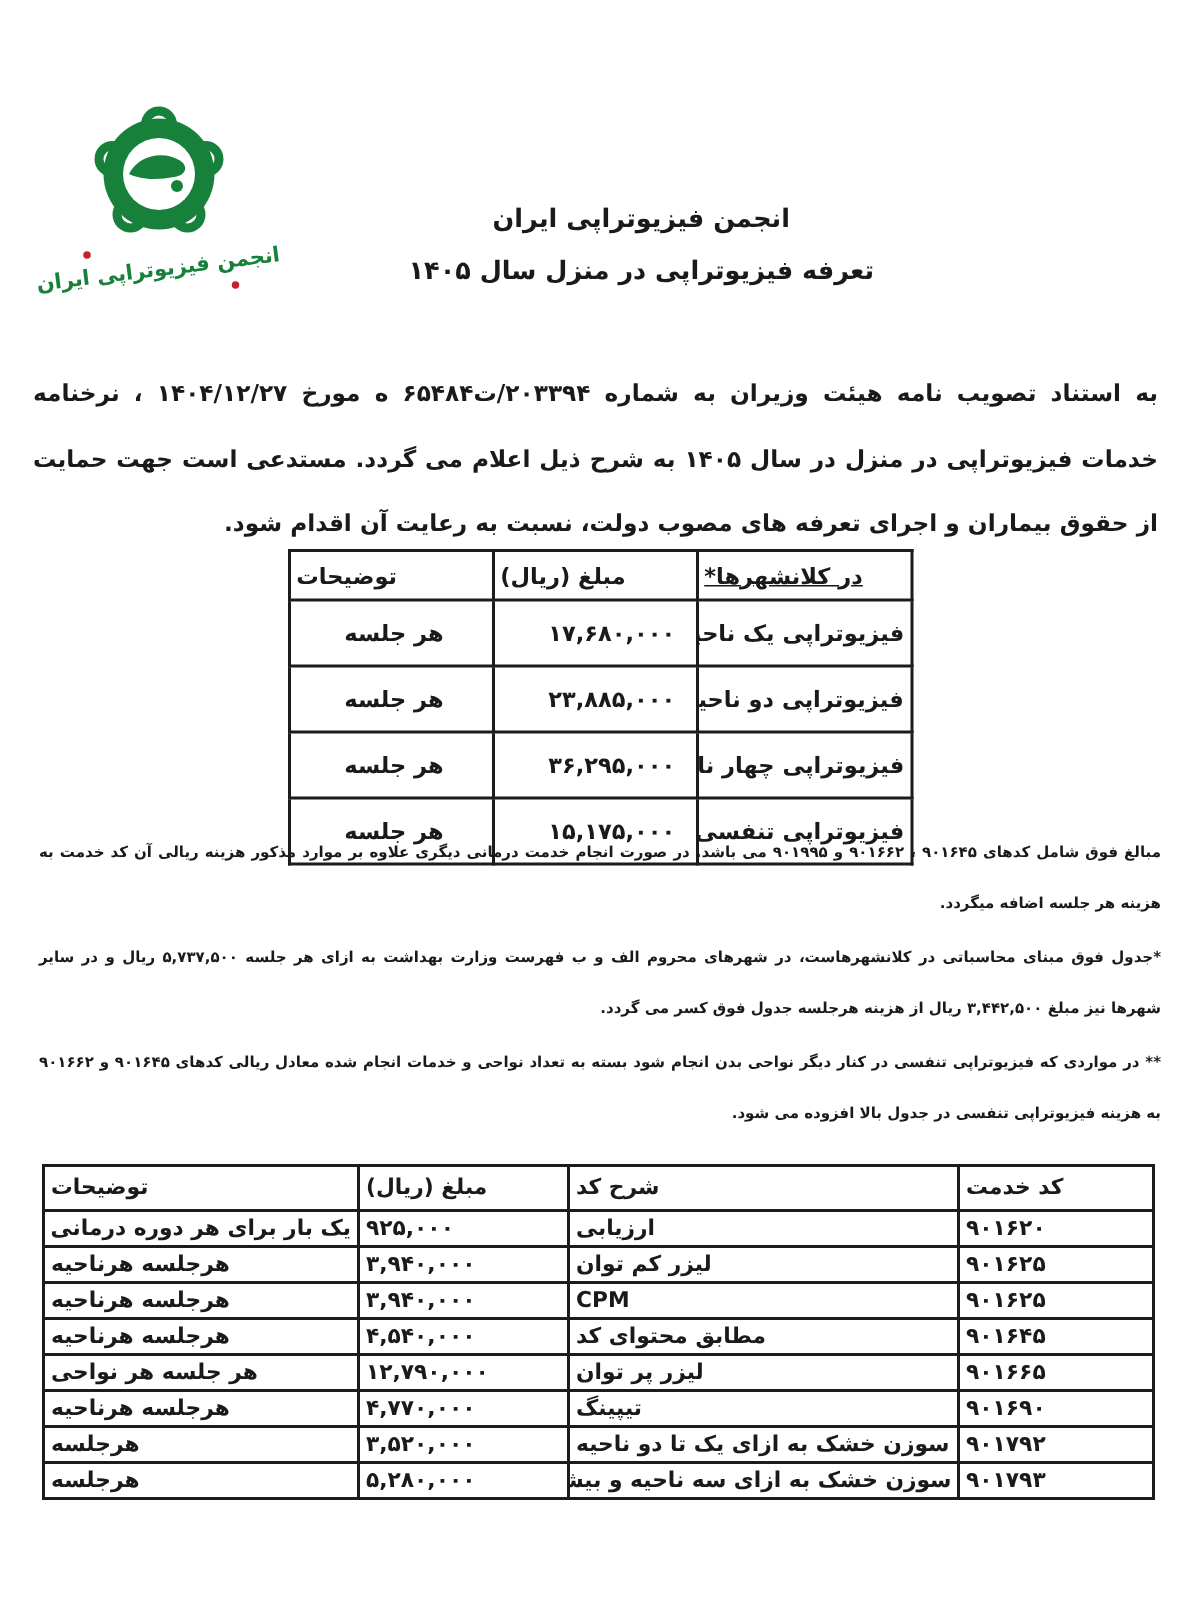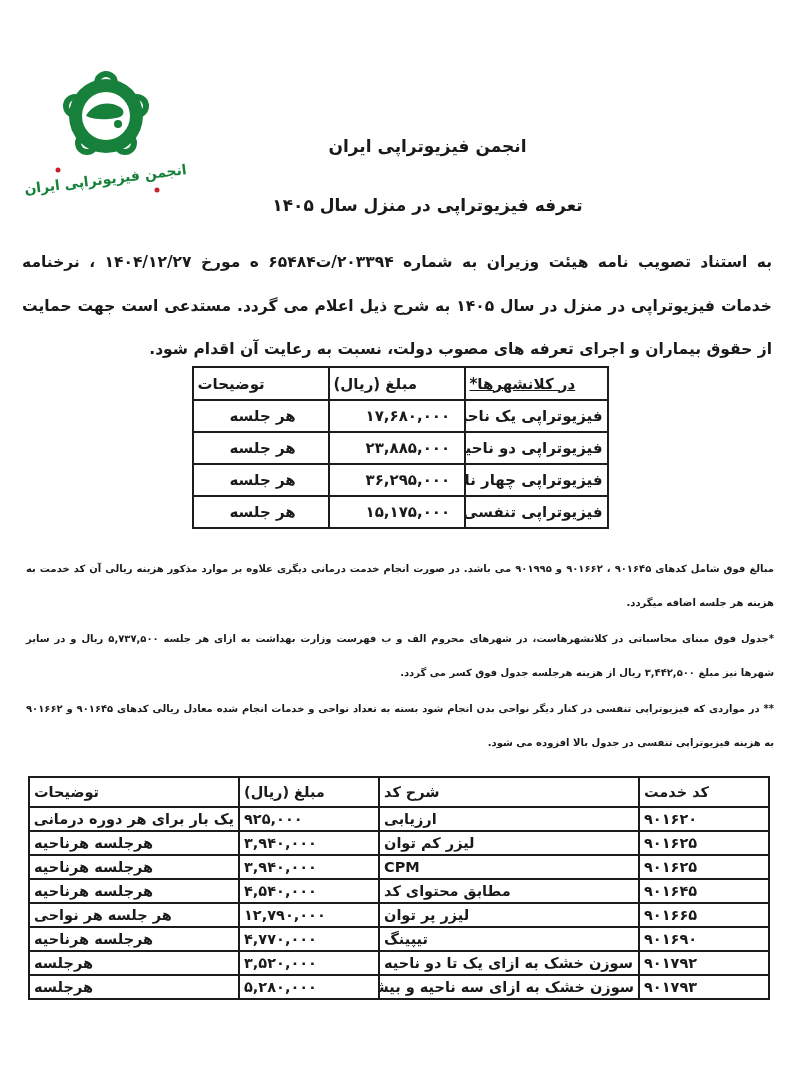--- a/index.html
+++ b/index.html
@@ -15,40 +15,40 @@
     font-weight: bold;
     overflow: hidden;
   }
   
   .logo { position: absolute; top: 12px; left: 22px; }
   .logo-ring-text { font-weight: bold; }
   .logo-callig { font-weight: bold; }
   
   .titles { position: absolute; top: 136px; left: 55px; right: 0; text-align: center; }
   .title-line1 { font-size: 17px; }
-  .title-line2 { font-size: 17px; margin-top: 39px; }
+  .title-line2 { font-size: 17px; margin-top: 15px; }
   
   .intro {
     position: absolute; top: 241px; right: 28px; left: 22px;
     font-size: 15.5px; line-height: 43.5px;
     text-align: justify;
   }
   
   table { border-collapse: collapse; table-layout: fixed; }
   th, td {
     border: 2px solid #1c1c1c;
     text-align: left; vertical-align: middle;
     font-weight: bold;
     padding: 2px 4px;
     overflow: hidden; white-space: nowrap;
   }
   .t1-wrap { position: absolute; top: 366px; left: 0; right: 0; display: flex; justify-content: center; }
   .t1 { width: 415px; font-size: 15px; }
   .t1 th { height: 33px; }
-  .t1 td { height: 32px; padding-left: 36px; }
+  .t1 td { height: 44px; padding-left: 36px; }
   .t1 th.underlined { text-decoration: underline; }
   
   .notes { position: absolute; top: 552px; right: 26px; left: 26px; }
   .note { font-size: 10px; line-height: 34px; text-align: justify; margin-bottom: 2px; }
   
   .t2-wrap { position: absolute; top: 776px; left: 30px; right: 30px; }
   .t2 { width: 740px; font-size: 14.5px; }
   .t2 th { height: 30px; }
   .t2 td { height: 24px; }
 </style>

